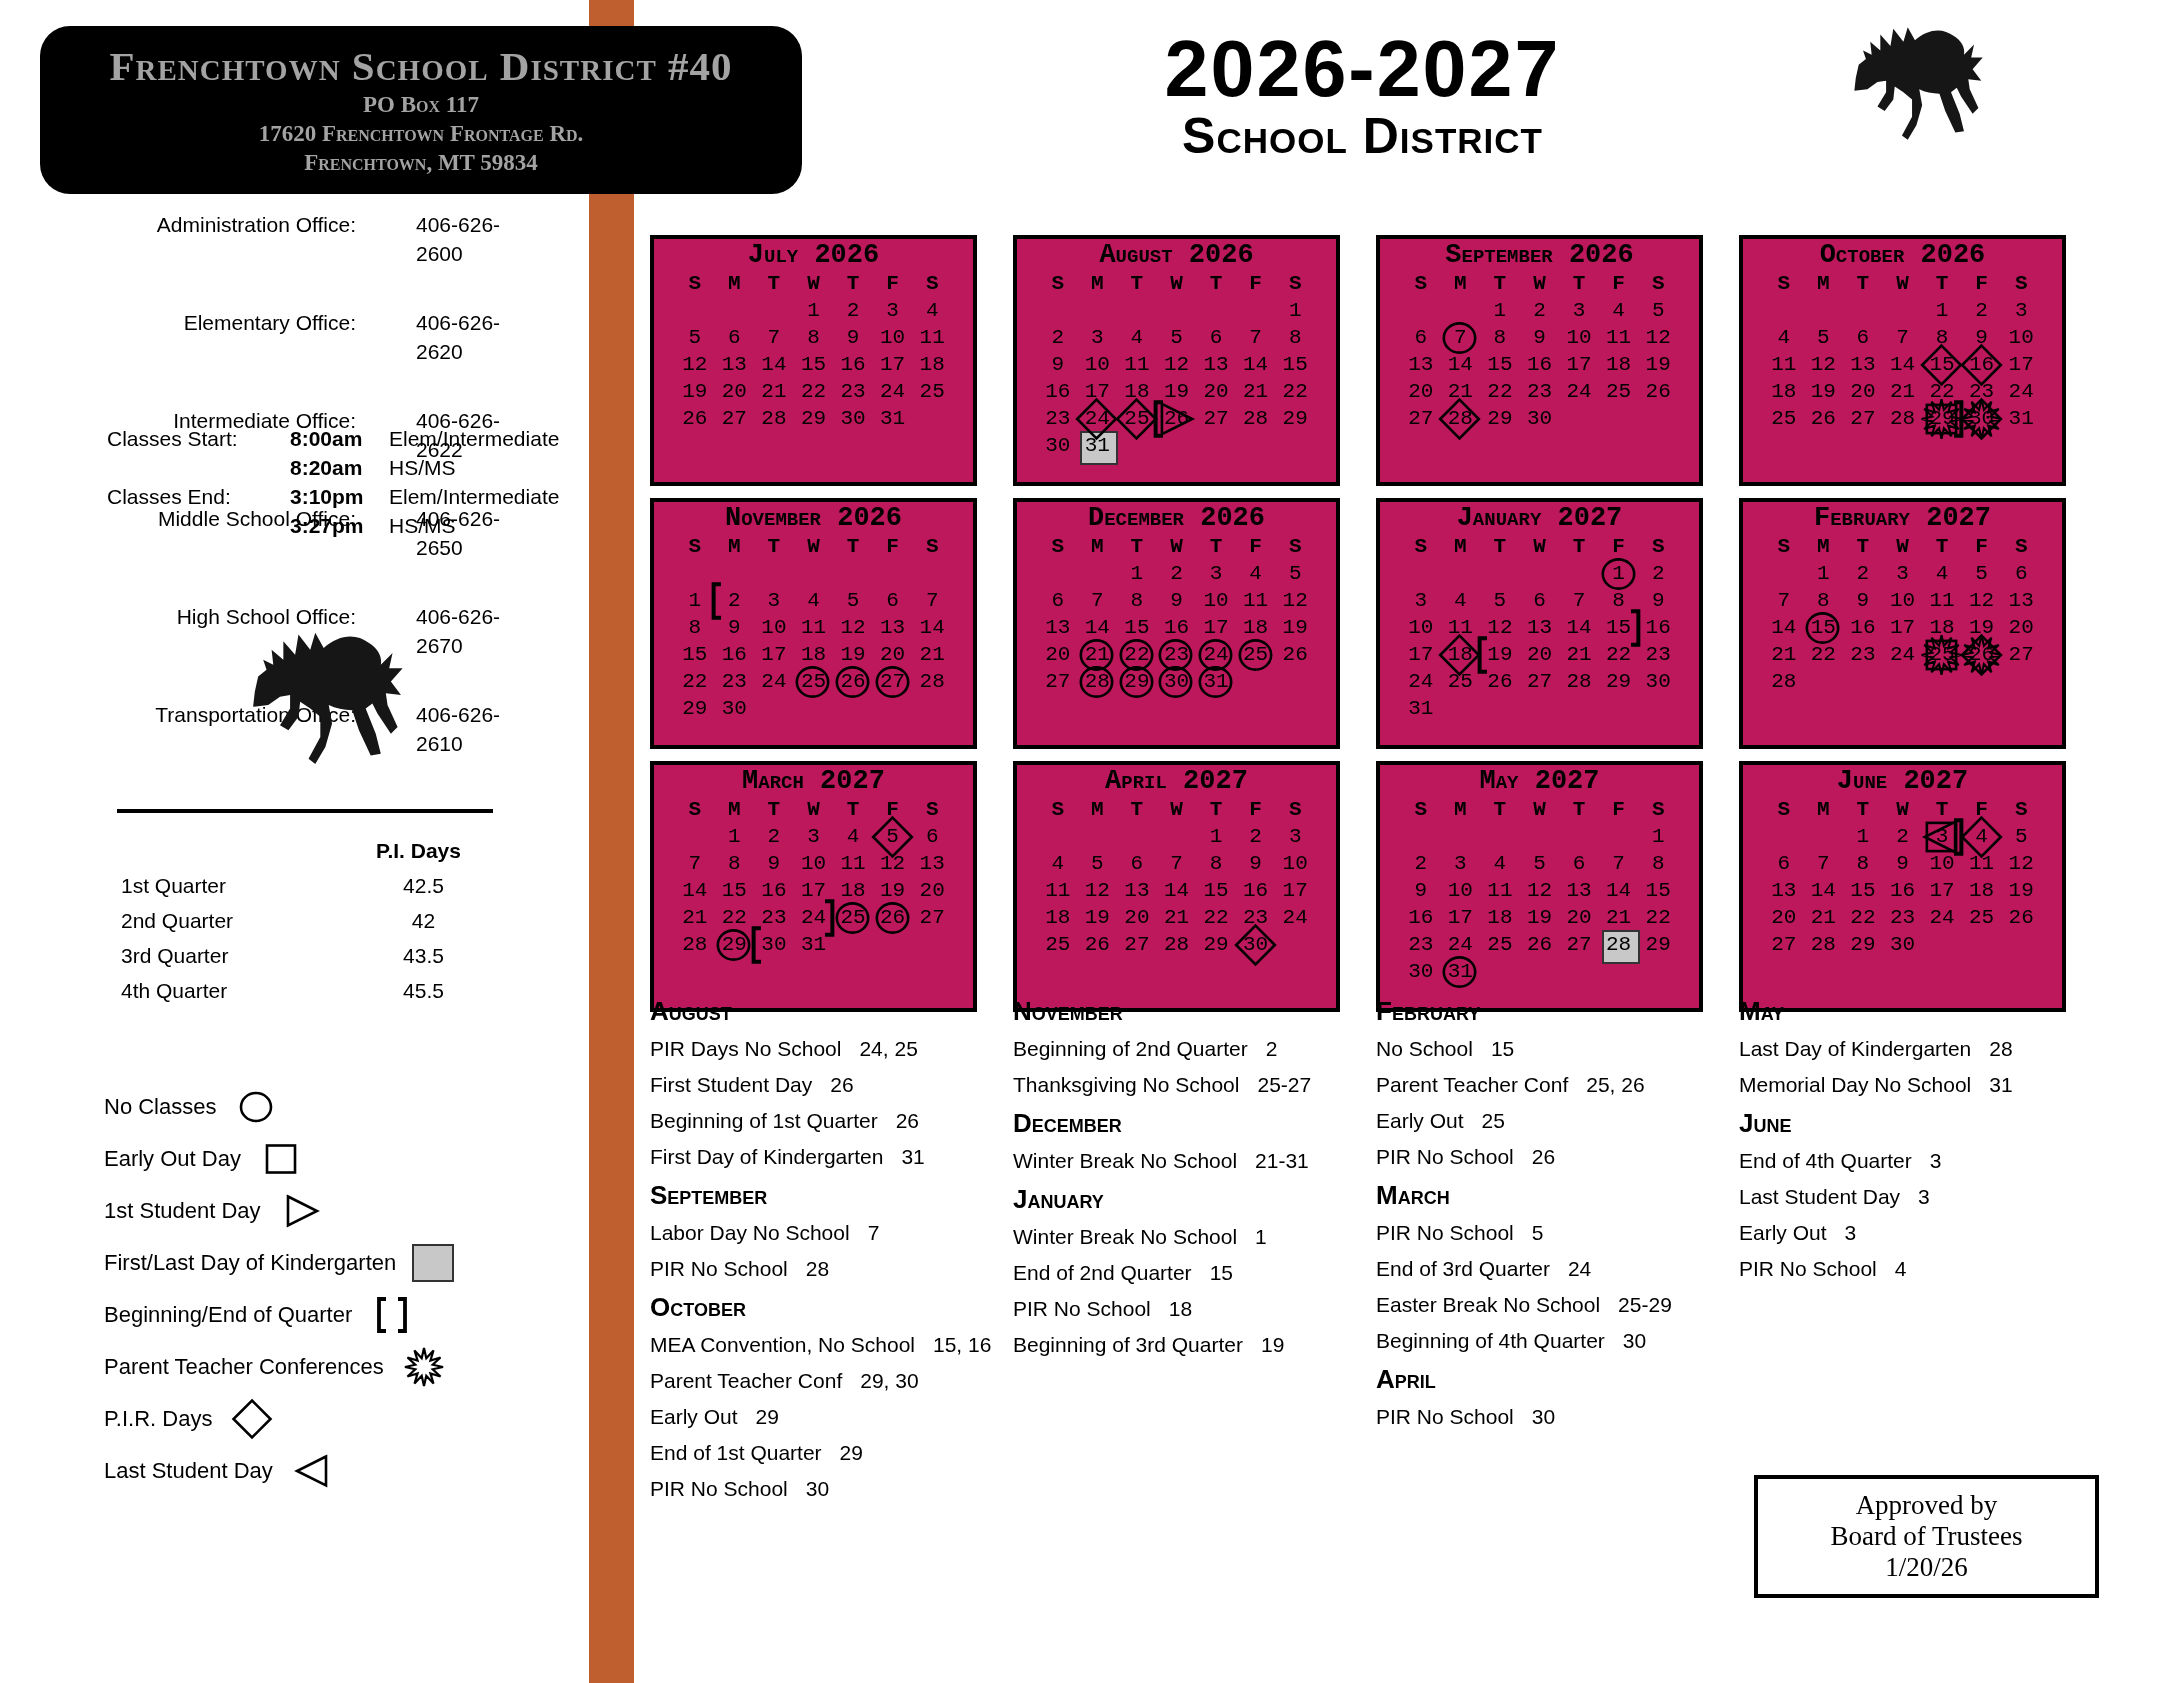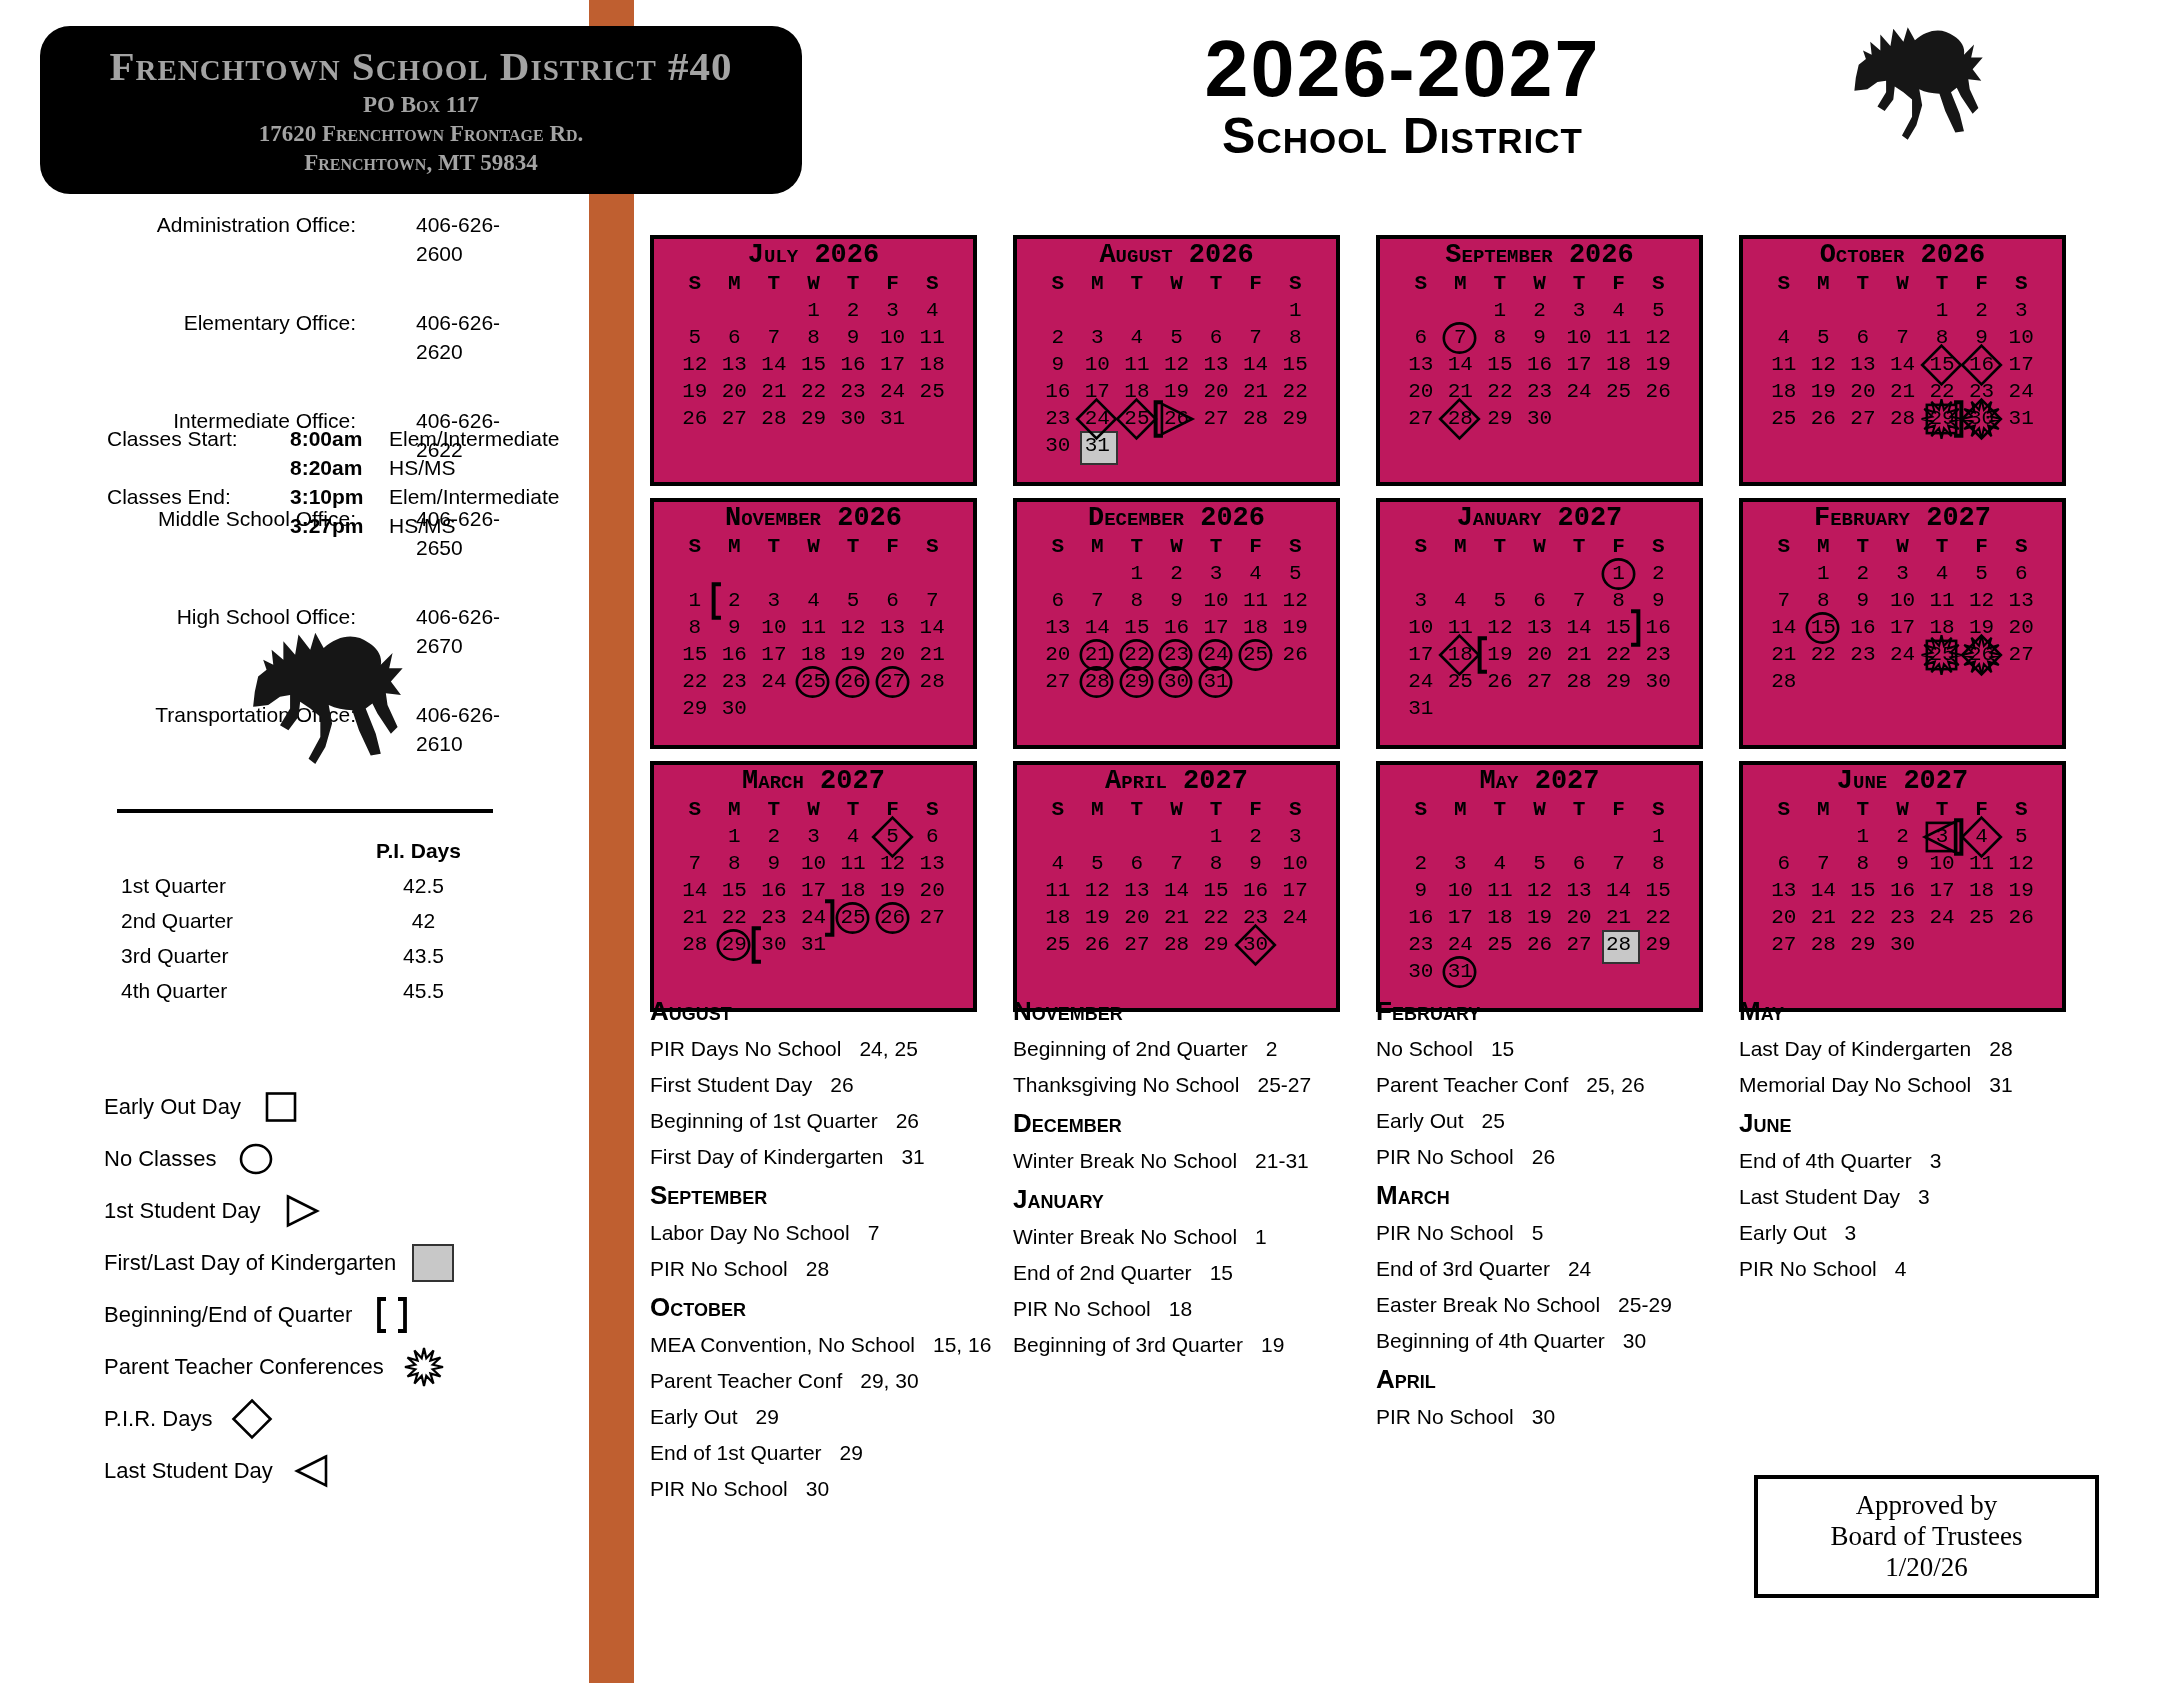--- a/index.html
+++ b/index.html
@@ -8,21 +8,21 @@
         font-family:"Liberation Sans",sans-serif;color:#000;}
   
   .stripe{position:absolute;left:589px;top:0;width:45px;height:1683px;z-index:1;}
   
   .district-box{position:absolute;left:40px;top:26px;width:762px;height:168px;z-index:2;
       background:#000;color:#a3a3a3;border-radius:30px;text-align:center;
       font-family:"Liberation Serif",serif;font-variant:small-caps;font-weight:bold;}
   .district-name{font-size:41px;margin-top:16px;letter-spacing:1px;}
   .district-line{font-size:23px;line-height:29px;}
   
-  .title-block{position:absolute;left:1056px;top:28px;width:693px;text-align:center;z-index:2;}
+  .title-block{position:absolute;left:1016px;top:28px;width:693px;text-align:center;z-index:2;}
   .title-year{font-size:79px;font-weight:bold;letter-spacing:2px;line-height:81px;}
   .title-sub{font-size:50px;font-weight:bold;font-variant:small-caps;letter-spacing:1px;line-height:55px;}
   .horse-tr{position:absolute;left:1839px;top:10px;width:149px;height:137px;z-index:2;}
   .horse-left{position:absolute;left:238px;top:586px;width:168px;height:213px;z-index:2;}
   
   .offices{position:absolute;left:99px;top:210px;width:446px;display:grid;
       grid-template-columns:277px auto;font-size:21px;line-height:29px;z-index:2;gap:40px;}
   .off-label{text-align:right;padding-right:20px;}
   
   .class-times{position:absolute;left:107px;top:424px;display:grid;
@@ -138,29 +138,29 @@
         <div class="pi-val">42</div>
         <div class="pi-label">3rd Quarter</div>
         <div class="pi-val">43.5</div>
         <div class="pi-label">4th Quarter</div>
         <div class="pi-val">45.5</div>
       </div>
   </div>
 
   <div class="legend">
       <div class="legend-item">
+        <span class="legend-label">No Classes</span>
+        <svg class="lg" viewBox="-24 -22 48 44" width="48" height="44">
+          <ellipse cx="0" cy="0" rx="15" ry="14"></ellipse>
+        </svg>
+      </div>
+      <div class="legend-item">
         <span class="legend-label">Early Out Day</span>
         <svg class="lg" viewBox="-24 -22 48 44" width="48" height="44">
           <rect x="-14" y="-13.5" width="28" height="27"></rect>
-        </svg>
-      </div>
-      <div class="legend-item">
-        <span class="legend-label">No Classes</span>
-        <svg class="lg" viewBox="-24 -22 48 44" width="48" height="44">
-          <ellipse cx="0" cy="0" rx="15" ry="14"></ellipse>
         </svg>
       </div>
       <div class="legend-item">
         <span class="legend-label">1st Student Day</span>
         <svg class="lg" viewBox="-24 -22 48 44" width="48" height="44">
           <polygon points="-13,-14.5 16,0 -13,14.5"></polygon>
         </svg>
       </div>
       <div class="legend-item">
         <span class="legend-label">First/Last Day of Kindergarten</span>

